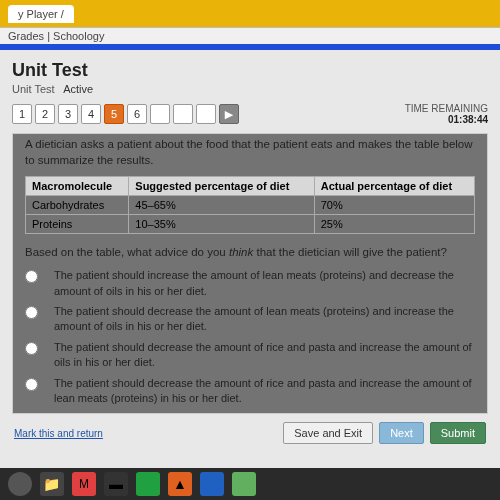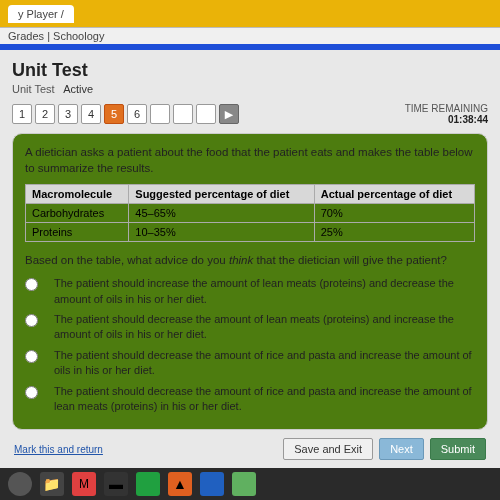--- a/index.html
+++ b/index.html
@@ -109,24 +109,24 @@
       color: #555;
     }
     .timer-value {
       font-size: 10px;
       font-weight: bold;
       color: #222;
     }
 
     
     .question-card {
-      background: #4d7c0f;
+      background: #737373;
       border: 1px solid #ccc;
-      padding: 10px 12px;
-      border-radius: 10px;
+      padding: 2px 12px;
+      border-radius: 1px;
       margin-bottom: 8px;
     }
     .question-text {
       font-size: 11.5px;
       color: #222;
       margin-bottom: 8px;
       line-height: 1.4;
     }
 
     

